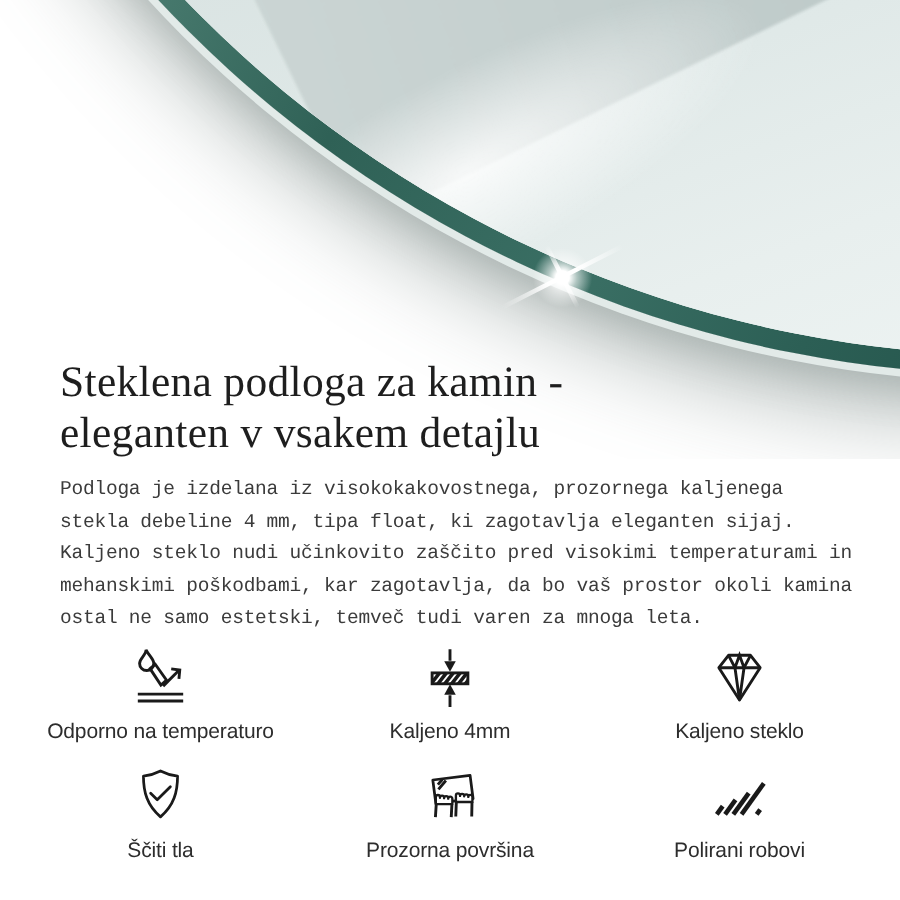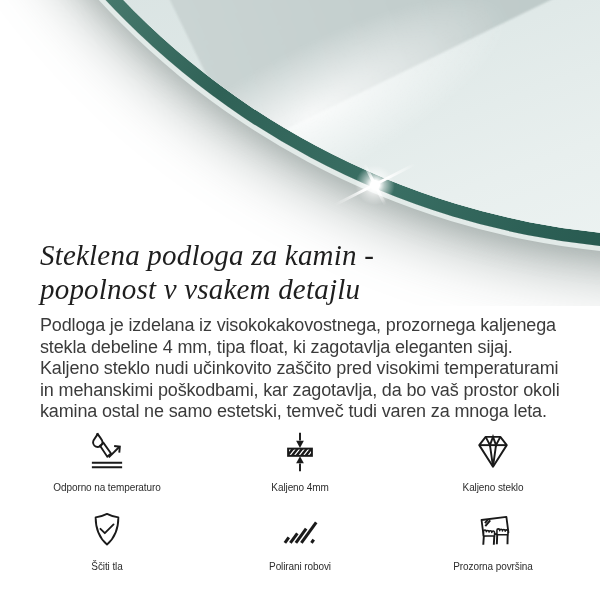--- a/index.html
+++ b/index.html
@@ -40,30 +40,30 @@
   .sparkle .ray2{position:absolute;left:22px;top:43px;width:46px;height:2.5px;border-radius:2px;
     background:linear-gradient(90deg,rgba(255,255,255,0),#fff 40%,#fff 60%,rgba(255,255,255,0));
     transform:rotate(63deg);}
   .sparkle .core{position:absolute;left:25px;top:25px;width:40px;height:40px;
     background:radial-gradient(circle,#fff 0 16%,rgba(255,255,255,.6) 34%,rgba(255,255,255,0) 70%);}
   
   .content{position:absolute;left:0;top:0;width:600px;box-sizing:border-box;
     padding:238px 28px 0 40px;z-index:2;}
   h1{margin:0;font-family:"Liberation Serif",serif;font-weight:400;
     font-size:29px;line-height:34px;color:#1e1e1e;letter-spacing:.2px;}
-  h1 span{display:block;font-style:italic;}
-  .desc{margin:9px 0 0;font-size:18px;line-height:21.5px;color:#3b3b3b;
-    letter-spacing:-.15px;max-width:540px;}
+  h1 span{display:block;}
+  .desc{margin:9px 0 0;font-size:13px;line-height:21.5px;color:#3b3b3b;
+    letter-spacing:-.15px;max-width:540px;font-family:Liberation Mono, monospace;}
   
   .features{margin:7px 0 0 -13px;width:546px;display:flex;flex-wrap:wrap;
     justify-content:space-between;row-gap:14px;}
   .feature{width:160px;display:flex;flex-direction:column;align-items:center;}
   .feature-icon{height:44px;display:flex;align-items:center;justify-content:center;}
   .feature-icon svg{display:block;}
-  .feature-label{margin-top:6px;font-size:10px;line-height:15px;color:#2d2d2d;
+  .feature-label{margin-top:6px;font-size:14px;line-height:15px;color:#2d2d2d;
     letter-spacing:-.1px;text-align:center;white-space:nowrap;}
   svg .ln{fill:none;stroke:#1a1a1a;stroke-width:2.1;}
   svg .thick{fill:none;stroke:#1a1a1a;stroke-width:3.3;}
   svg .fillb{fill:#1a1a1a;stroke:none;}
   svg .white{fill:#ffffff;stroke:#1a1a1a;}
 </style>
 </head>
 <body>
 
 <div class="hero">
@@ -78,21 +78,21 @@
   <div class="sparkle">
     <div class="ray1"></div>
       <div class="ray2"></div>
       <div class="core"></div>
   </div>
 </div>
 
 <div class="content">
   <h1>
     <span>Steklena podloga za kamin -</span>
-    <span>popolnost v vsakem detajlu</span>
+    <span>eleganten v vsakem detajlu</span>
   </h1>
 
   <p class="desc">Podloga je izdelana iz visokokakovostnega, prozornega kaljenega stekla debeline 4 mm, tipa float, ki zagotavlja eleganten sijaj. Kaljeno steklo nudi učinkovito zaščito pred visokimi temperaturami in mehanskimi poškodbami, kar zagotavlja, da bo vaš prostor okoli kamina ostal ne samo estetski, temveč tudi varen za mnoga leta.</p>
 
   <div class="features">
 
     <div class="feature">
       <div class="feature-icon">
         <svg width="46" height="44" viewBox="0 0 48 48">
           <path class="ln" d="M13.5 3.5 C13.5 7.5 8.8 9.6 8.8 13.4 A5.15 5.15 0 0 0 19.1 13.4 C19.1 10.2 16 8.4 13.5 3.5 Z"></path>
@@ -144,38 +144,38 @@
           <path class="ln" stroke-width="2.4" stroke-linejoin="round" d="M24 4.5 C28.5 6.8 33 8 37 8.4 C37 20.5 34.3 30.8 24 39.5 C13.7 30.8 11 20.5 11 8.4 C15 8 19.5 6.8 24 4.5 Z"></path>
           <polyline class="ln" stroke-width="2.6" stroke-linecap="round" stroke-linejoin="round" points="16.5 21.5, 21.5 26.5, 31.5 16.5"></polyline>
         </svg>
       </div>
       <div class="feature-label">Ščiti tla</div>
     </div>
 
     <div class="feature">
       <div class="feature-icon">
         <svg width="46" height="44" viewBox="0 0 48 48">
-          <path class="thick" d="M7.5 37 L11.8 31"></path>
-          <path class="thick" d="M13.5 37 L21.1 26.5"></path>
-          <path class="thick" d="M19.5 37 L30.7 21.5"></path>
-          <path class="thick" d="M25.5 37 L41.7 14.5"></path>
-          <path class="thick" d="M36.5 37 L39 33.5"></path>
-        </svg>
-      </div>
-      <div class="feature-label">Polirani robovi</div>
-    </div>
-
-    <div class="feature">
-      <div class="feature-icon">
-        <svg width="46" height="44" viewBox="0 0 48 48">
           <path class="white" stroke-width="2" stroke-linejoin="round" d="M11.5 12 L38.6 8.6 L40.8 25.6 L13.7 29 Z"></path>
           <path class="ln" stroke-width="1.5" d="M15.2 15.4 L18.4 11.6 M15.6 18.8 L21 12.4"></path>
           <path class="white" stroke-width="1.7" stroke-linejoin="round" d="M13.7 29.5 V24.4 a1.5 1.5 0 0 1 3 0 v.5 a1.5 1.5 0 0 1 3 0 v.3 a1.5 1.5 0 0 1 3 0 v.4 a1.5 1.5 0 0 1 3 0 V29.5 Z"></path>
           <path class="ln" stroke-width="1.7" d="M14 29.5 L13.4 39 M25.4 29.5 L24.9 39"></path>
           <path class="white" stroke-width="1.7" stroke-linejoin="round" d="M28.3 28 V23.2 a1.5 1.5 0 0 1 3 0 v.4 a1.5 1.5 0 0 1 3 0 v.3 a1.5 1.5 0 0 1 3 0 v.4 a1.5 1.5 0 0 1 3 0 V28 Z"></path>
           <path class="ln" stroke-width="1.7" d="M28.6 28 L28.2 38.5 M40 28 L39.8 38.5"></path>
         </svg>
       </div>
       <div class="feature-label">Prozorna površina</div>
     </div>
 
+    <div class="feature">
+      <div class="feature-icon">
+        <svg width="46" height="44" viewBox="0 0 48 48">
+          <path class="thick" d="M7.5 37 L11.8 31"></path>
+          <path class="thick" d="M13.5 37 L21.1 26.5"></path>
+          <path class="thick" d="M19.5 37 L30.7 21.5"></path>
+          <path class="thick" d="M25.5 37 L41.7 14.5"></path>
+          <path class="thick" d="M36.5 37 L39 33.5"></path>
+        </svg>
+      </div>
+      <div class="feature-label">Polirani robovi</div>
+    </div>
+
   </div>
 </div>
 
 </body></html>

